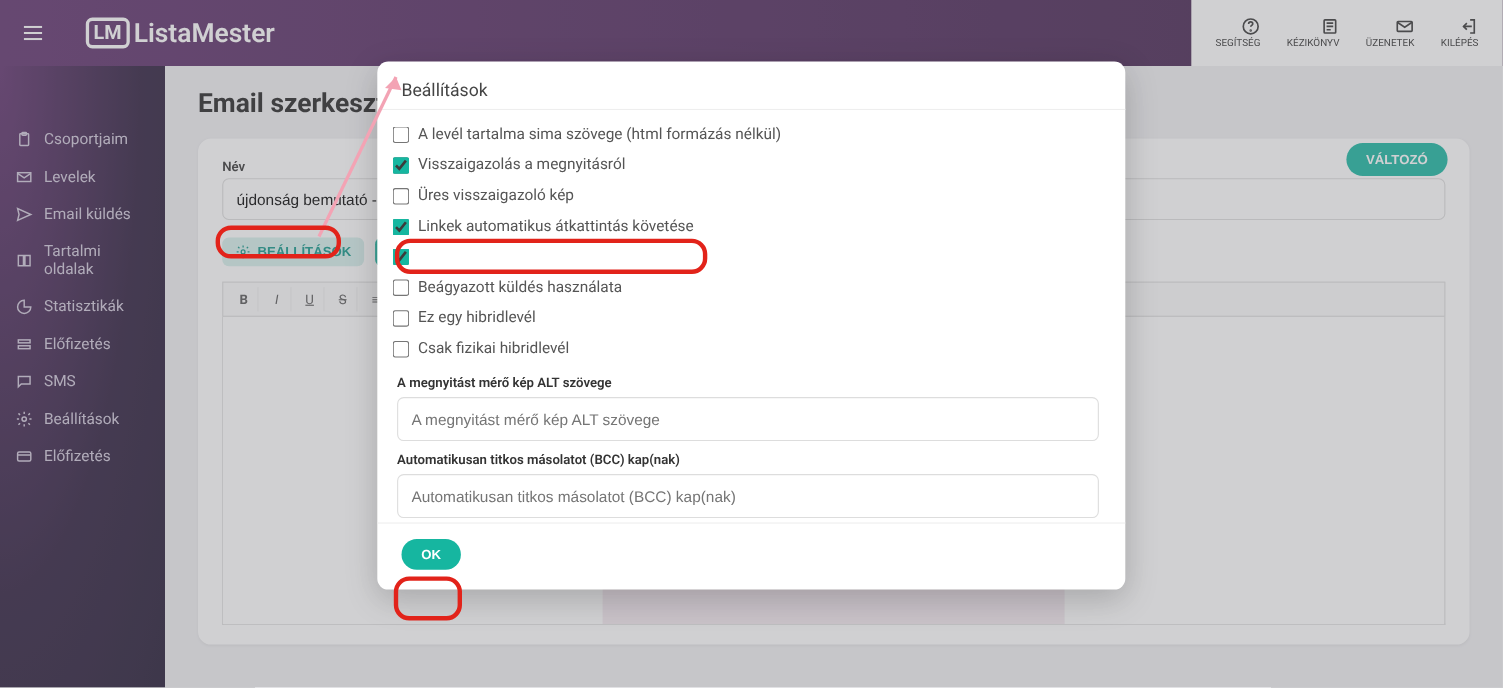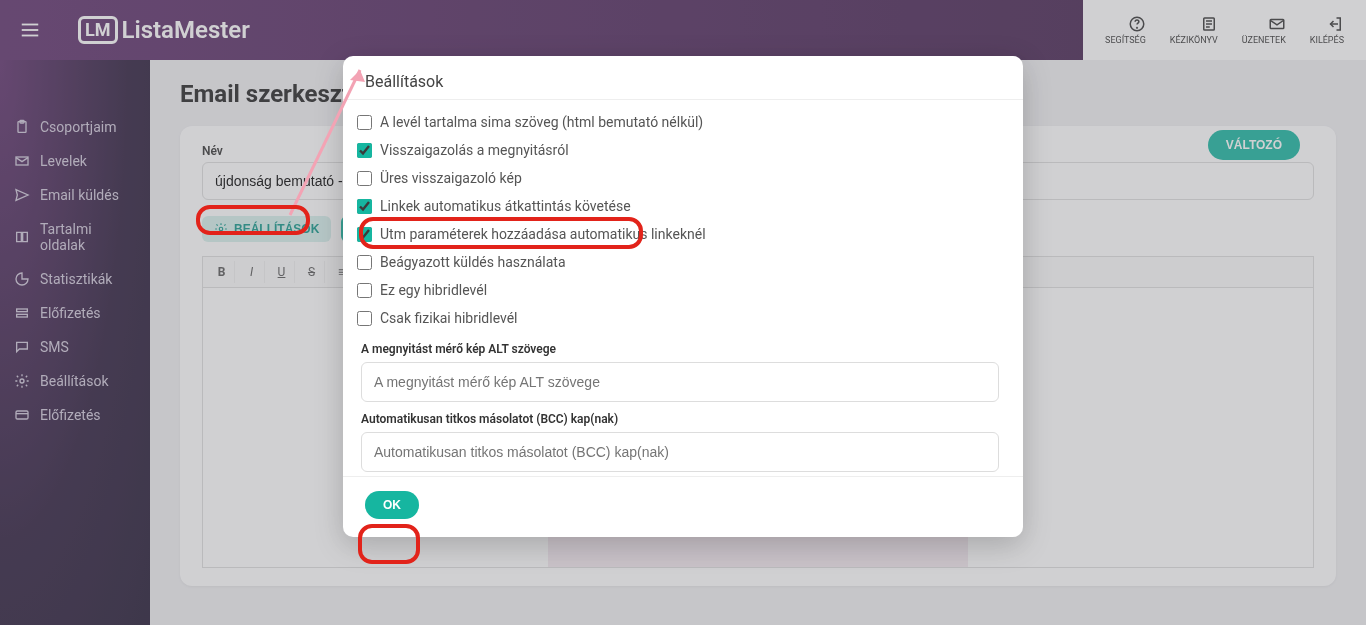--- a/index.html
+++ b/index.html
@@ -24,21 +24,21 @@
   .main { position:absolute; left:150px; top:60px; right:0; bottom:0; background:#f0f0f2; padding:20px 30px; overflow:hidden;}
   .page-title { font-size:24px; font-weight:700; color:#222; margin-bottom:18px;}
   .card { background:#fff; border-radius:12px; padding:18px 22px; box-shadow:0 1px 3px rgba(0,0,0,0.06);}
   .field-label { font-size:12px; font-weight:600; color:#333; margin-bottom:4px; display:block;}
   .textfield { width:100%; height:38px; border:1px solid #ddd; border-radius:6px; padding:0 12px; font-size:14px; }
   .buttons-row { display:flex; gap:10px; margin-top:16px; align-items:center; flex-wrap:wrap;}
   .btn { display:inline-flex; align-items:center; gap:6px; padding:6px 12px; border-radius:6px; font-size:12px; font-weight:700; cursor:pointer; border:none;}
   .btn-teal-outline { background:#d6f0ec; color:#0e9688; }
   .btn-teal { background:#16b6a0; color:#fff; }
   .pill { padding:8px 18px; border-radius:20px; background:#16b6a0; color:#fff; font-size:12px; font-weight:700; border:none; cursor:pointer;}
-  .pill-row { position:absolute; right:66px; top:70px; }
+  .pill-row { position:absolute; right:50px; top:70px; }
 
   
   .edtoolbar { border:1px solid #ddd; background:#fafafa; margin-top:14px; padding:4px 6px; display:flex; flex-wrap:wrap; gap:4px;}
   .edtoolbar .eb { width:26px; height:22px; display:flex; align-items:center; justify-content:center; font-size:12px; color:#555; border-right:1px solid #eee; cursor:pointer;}
   .editor-canvas { border:1px solid #ddd; border-top:none; height:280px; background:#fff; position:relative; overflow:auto;}
   .editor-canvas .inner-frame { margin:10px auto; width:420px; height:500px; background:#f4e9f0; display:flex; flex-direction:column; align-items:center; padding-top:6px;}
   .inner-frame .fake-head { width:340px; height:28px; background:#fff; border:1px solid #ccc; display:flex; align-items:center; justify-content:center; font-family:Georgia,serif; color:#6a2c7d; font-size:15px;}
   .inner-frame .fake-photo { width:340px; height:200px; background:#b7a99f; margin-top:0;}
 
   
@@ -240,33 +240,32 @@
   </div>
 </div>
 
 <div class="modal-backdrop"></div>
 <div class="modal">
   <div class="modal-header">Beállítások</div>
   <div class="modal-body" id="modal-body">
     
   <label class="checkrow">
         <input type="checkbox" style="">
-        <span>A levél tartalma sima szöveg (html bemutató nélkül)</span>
+        <span>A levél tartalma sima szövege (html formázás nélkül)</span>
       </label><label class="checkrow">
         <input type="checkbox" checked="" style="">
         <span>Visszaigazolás a megnyitásról</span>
       </label><label class="checkrow">
         <input type="checkbox" style="">
         <span>Üres visszaigazoló kép</span>
       </label><label class="checkrow">
         <input type="checkbox" checked="" style="">
         <span>Linkek automatikus átkattintás követése</span>
       </label><label class="checkrow">
         <input type="checkbox" checked="" style="">
-        <span>Utm paraméterek hozzáadása automatikus linkeknél</span>
       </label><label class="checkrow">
         <input type="checkbox" style="">
         <span>Beágyazott küldés használata</span>
       </label><label class="checkrow">
         <input type="checkbox" style="">
         <span>Ez egy hibridlevél</span>
       </label><label class="checkrow">
         <input type="checkbox" style="">
         <span>Csak fizikai hibridlevél</span>
       </label><div class="modal-label">A megnyitást mérő kép ALT szövege</div><input class="modal-input" placeholder="A megnyitást mérő kép ALT szövege" style=""><div class="modal-label">Automatikusan titkos másolatot (BCC) kap(nak)</div><input class="modal-input" placeholder="Automatikusan titkos másolatot (BCC) kap(nak)" style=""></div>

